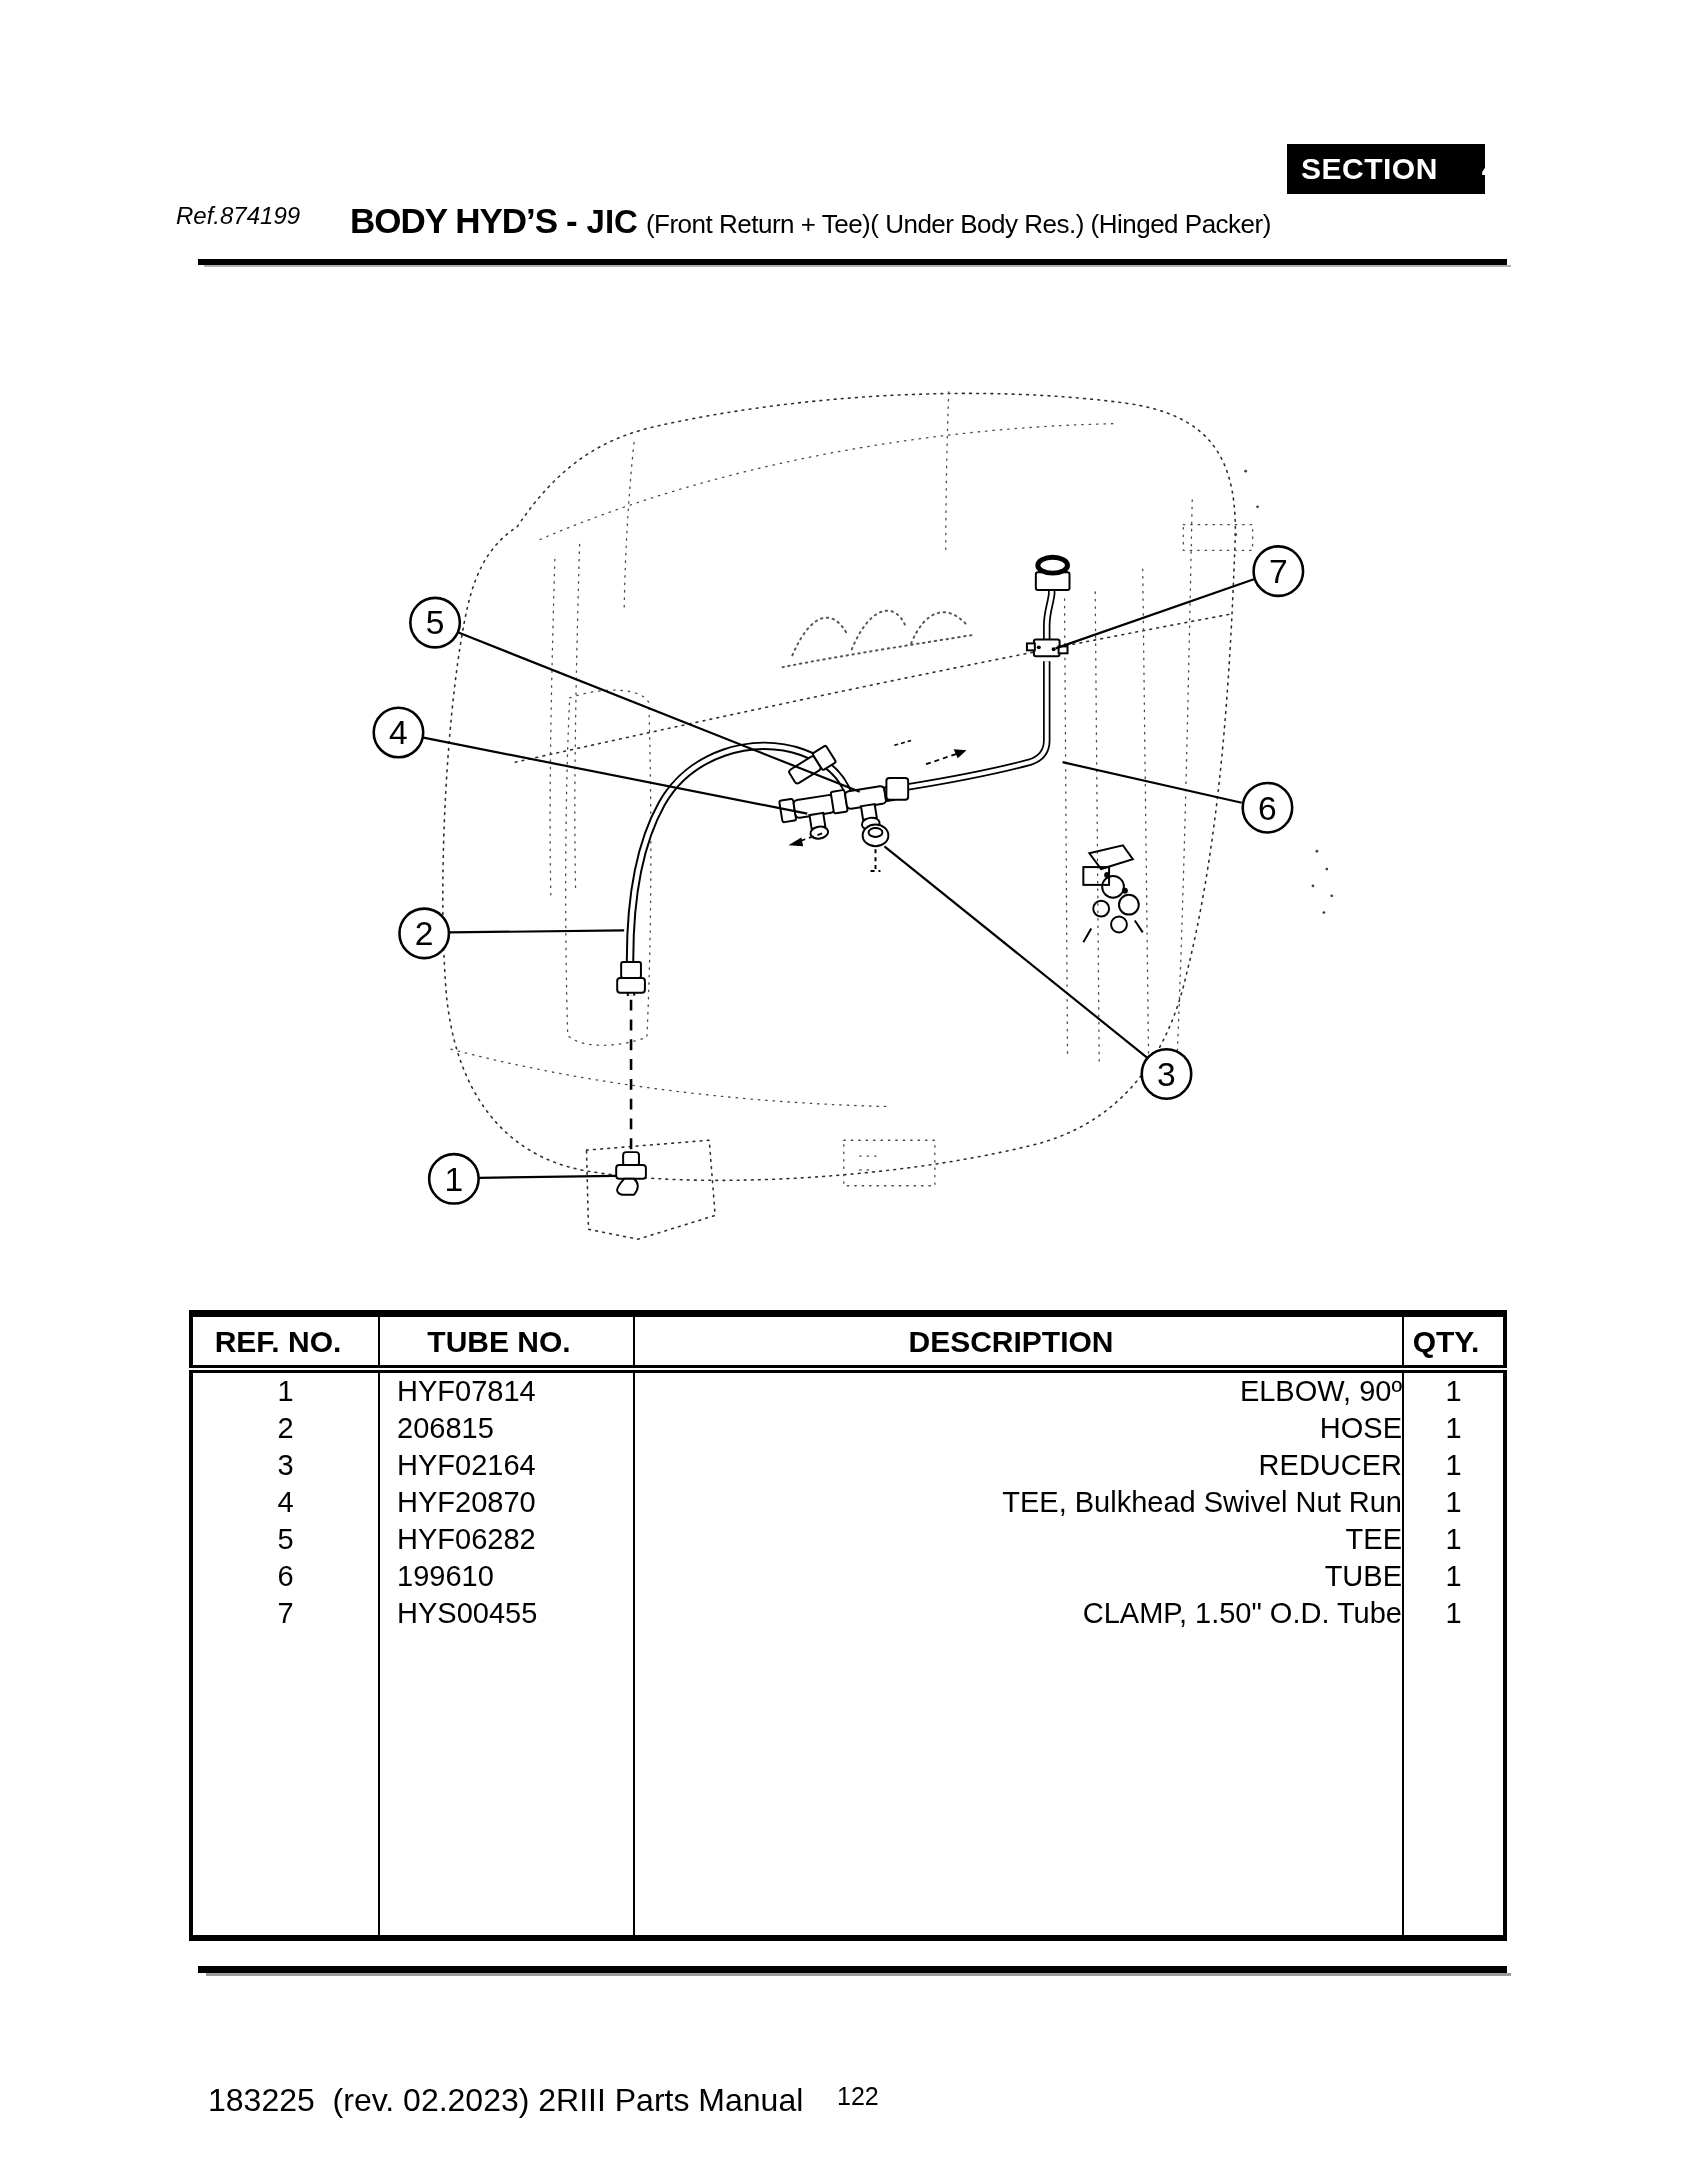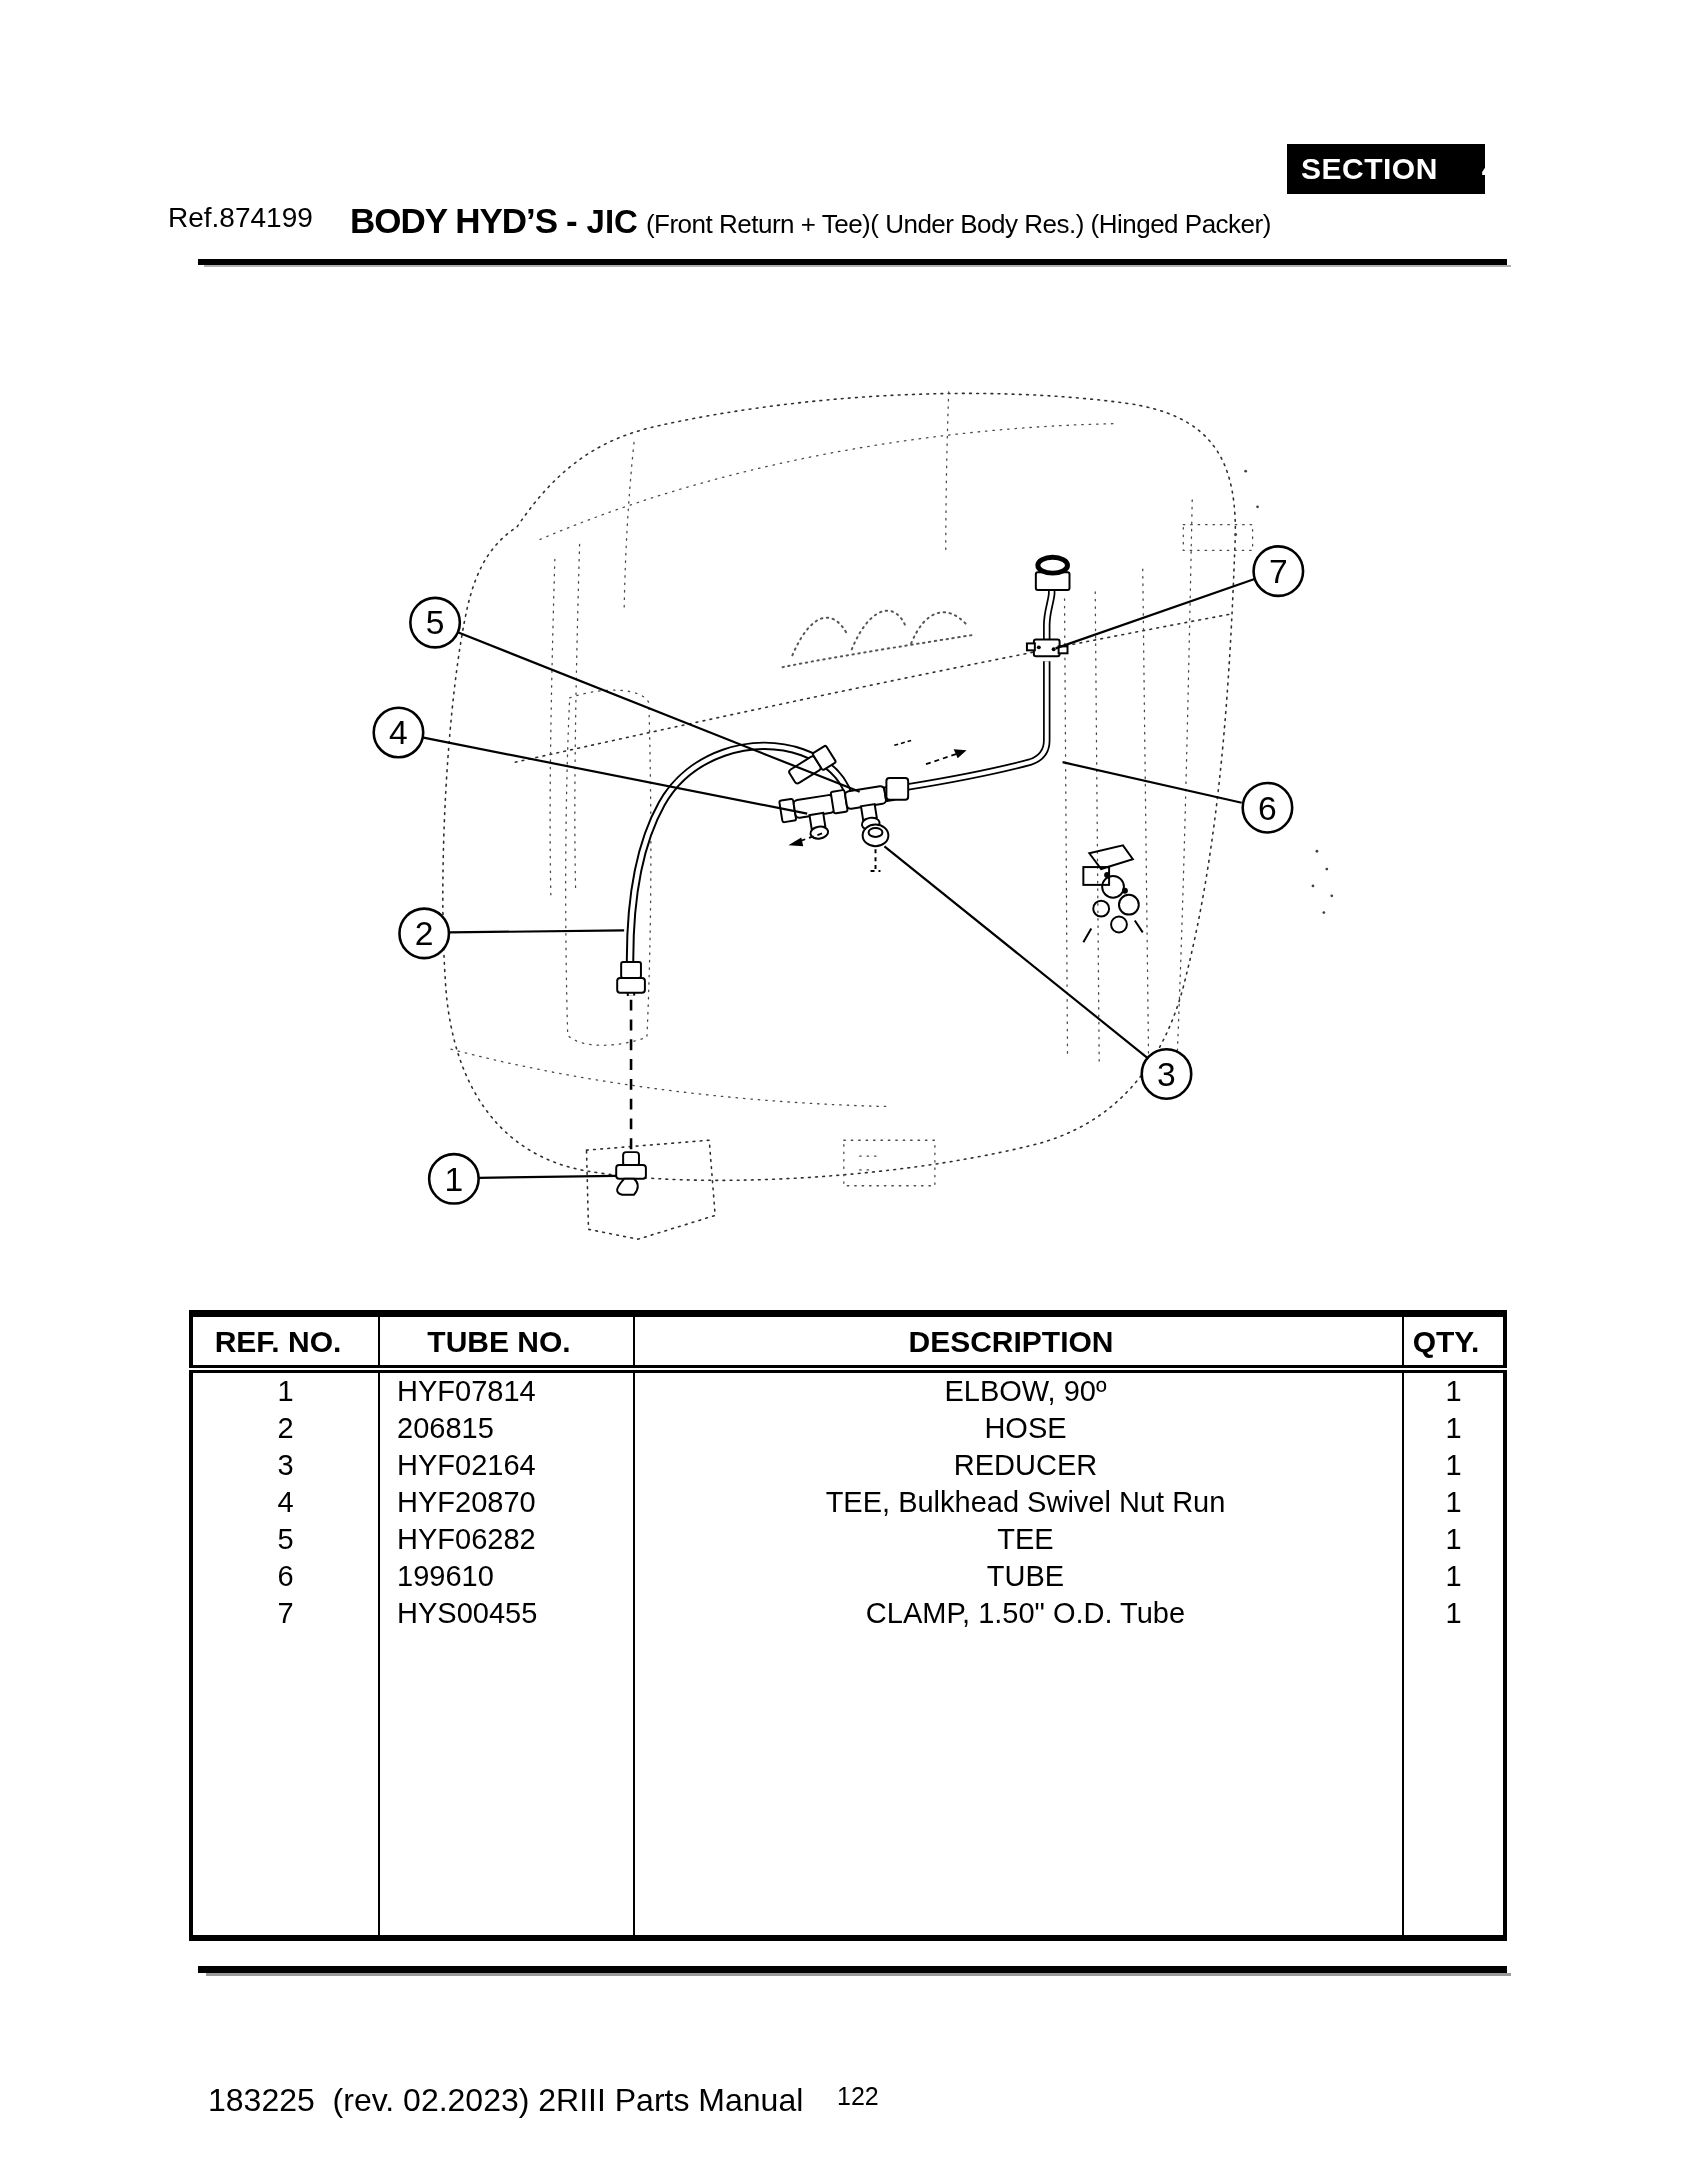--- a/index.html
+++ b/index.html
@@ -13,22 +13,22 @@
   }
   
   .section-box{
     position:absolute;left:1287px;top:144px;width:198px;height:50px;
     background:#000;color:#fff;
     display:flex;justify-content:space-between;align-items:center;
     padding:0 14px;box-sizing:border-box;
     font-size:30px;font-weight:bold;letter-spacing:0.5px;gap:44px;
   }
   .ref-label{
-    position:absolute;left:168px;top:204px;
-    font-size:28px;line-height:1;
+    position:absolute;left:176px;top:204px;
+    font-size:24px;font-style:italic;line-height:1;
   }
   .title-line{
     position:absolute;left:350px;top:203px;line-height:1;white-space:nowrap;
   }
   .title-main{font-size:35px;font-weight:bold;letter-spacing:-1px;}
   .title-code{font-size:33px;font-weight:bold;margin-left:10px;}
   .title-detail{font-size:26px;font-weight:normal;margin-left:8px;letter-spacing:-0.5px;}
   .rule-title-black{position:absolute;left:198px;top:259px;width:1309px;height:6px;background:#000;}
   .rule-title-gray{position:absolute;left:204px;top:265px;width:1307px;height:2px;background:#b0b0b0;}
   
@@ -58,21 +58,21 @@
   .parts-table td{
     height:37px;line-height:37px;vertical-align:top;
     padding:0;white-space:nowrap;overflow:hidden;
   }
   .col-ref{width:188px;}
   .col-part{width:255px;}
   .col-desc{width:769px;}
   .col-qty{width:102px;}
   td.c-ref{text-align:center;}
   td.c-part{text-align:left;padding-left:17px;}
-  td.c-desc{text-align:center;padding-left:14px;}
+  td.c-desc{text-align:right;padding-left:14px;}
   td.c-qty{text-align:center;}
   .filler td{height:auto;}
   
   .rule-bot-black{position:absolute;left:198px;top:1966px;width:1309px;height:7px;background:#000;}
   .rule-bot-gray{position:absolute;left:206px;top:1973px;width:1305px;height:3px;background:#9a9a9a;}
   .footer-left{position:absolute;left:200px;top:2082px;font-size:32px;white-space:pre;margin-left:8px;}
   .footer-page{position:absolute;left:837px;top:2082px;font-size:25px;}
 </style>
 </head>
 <body>

